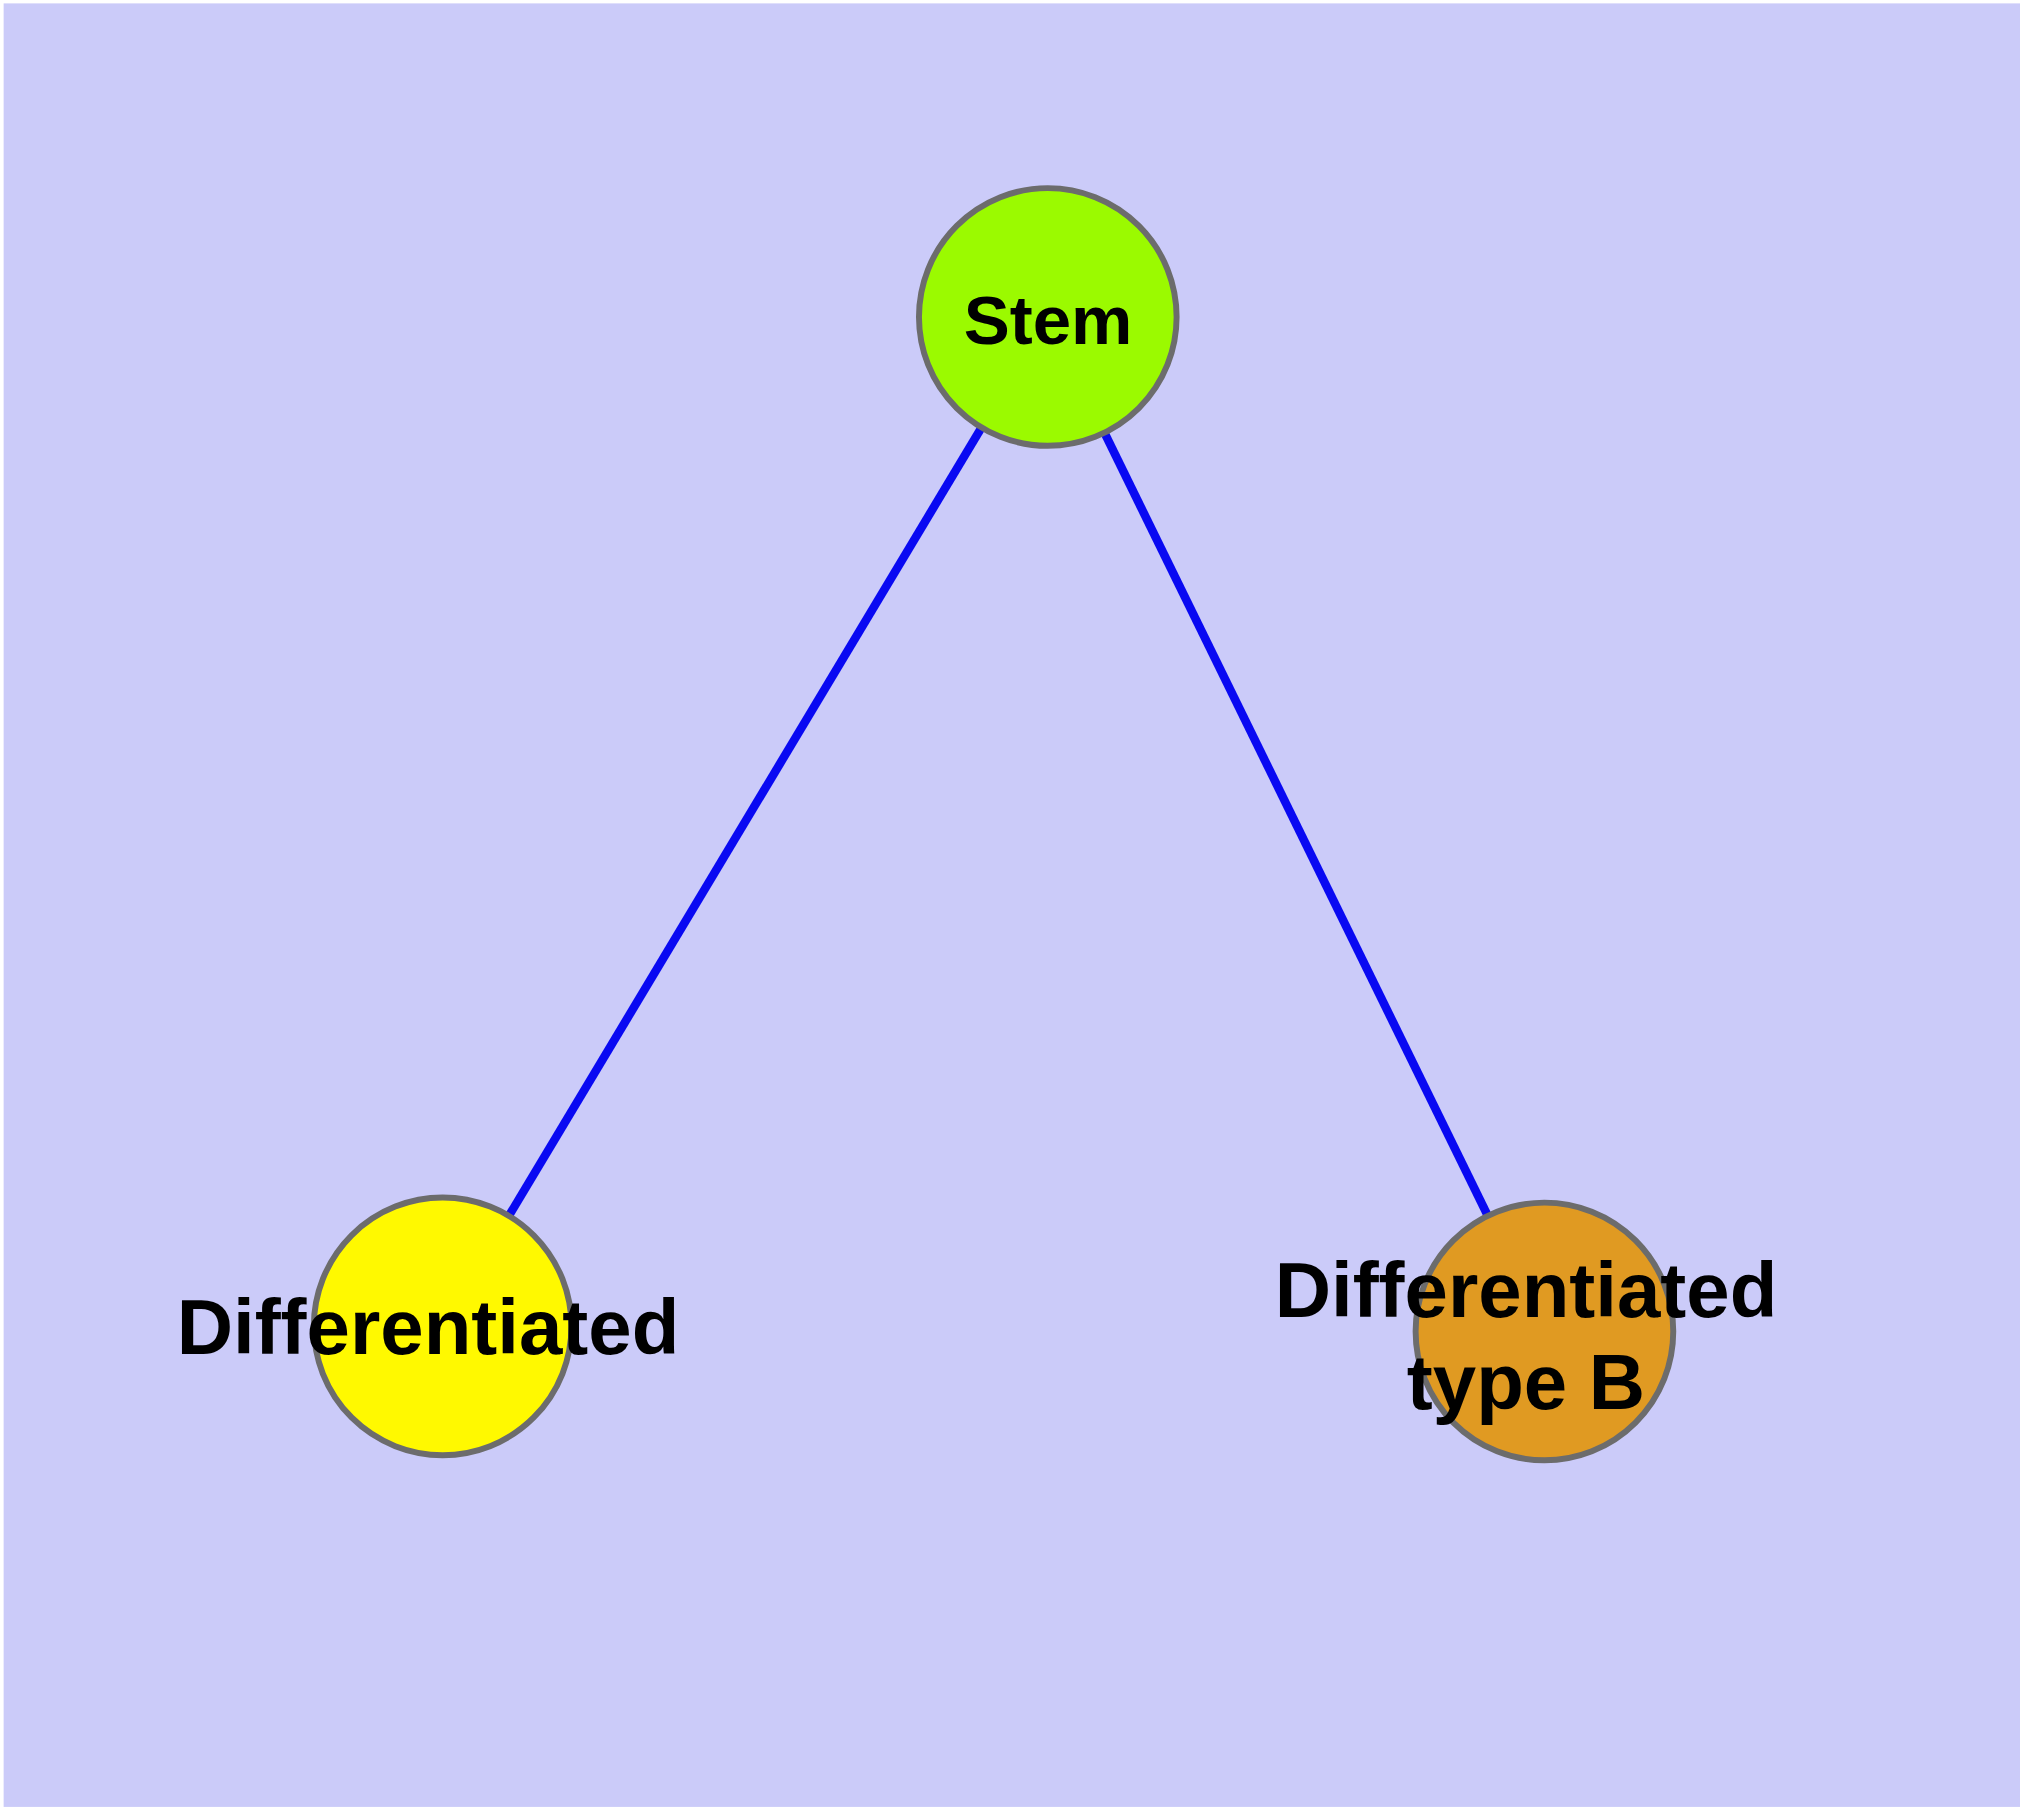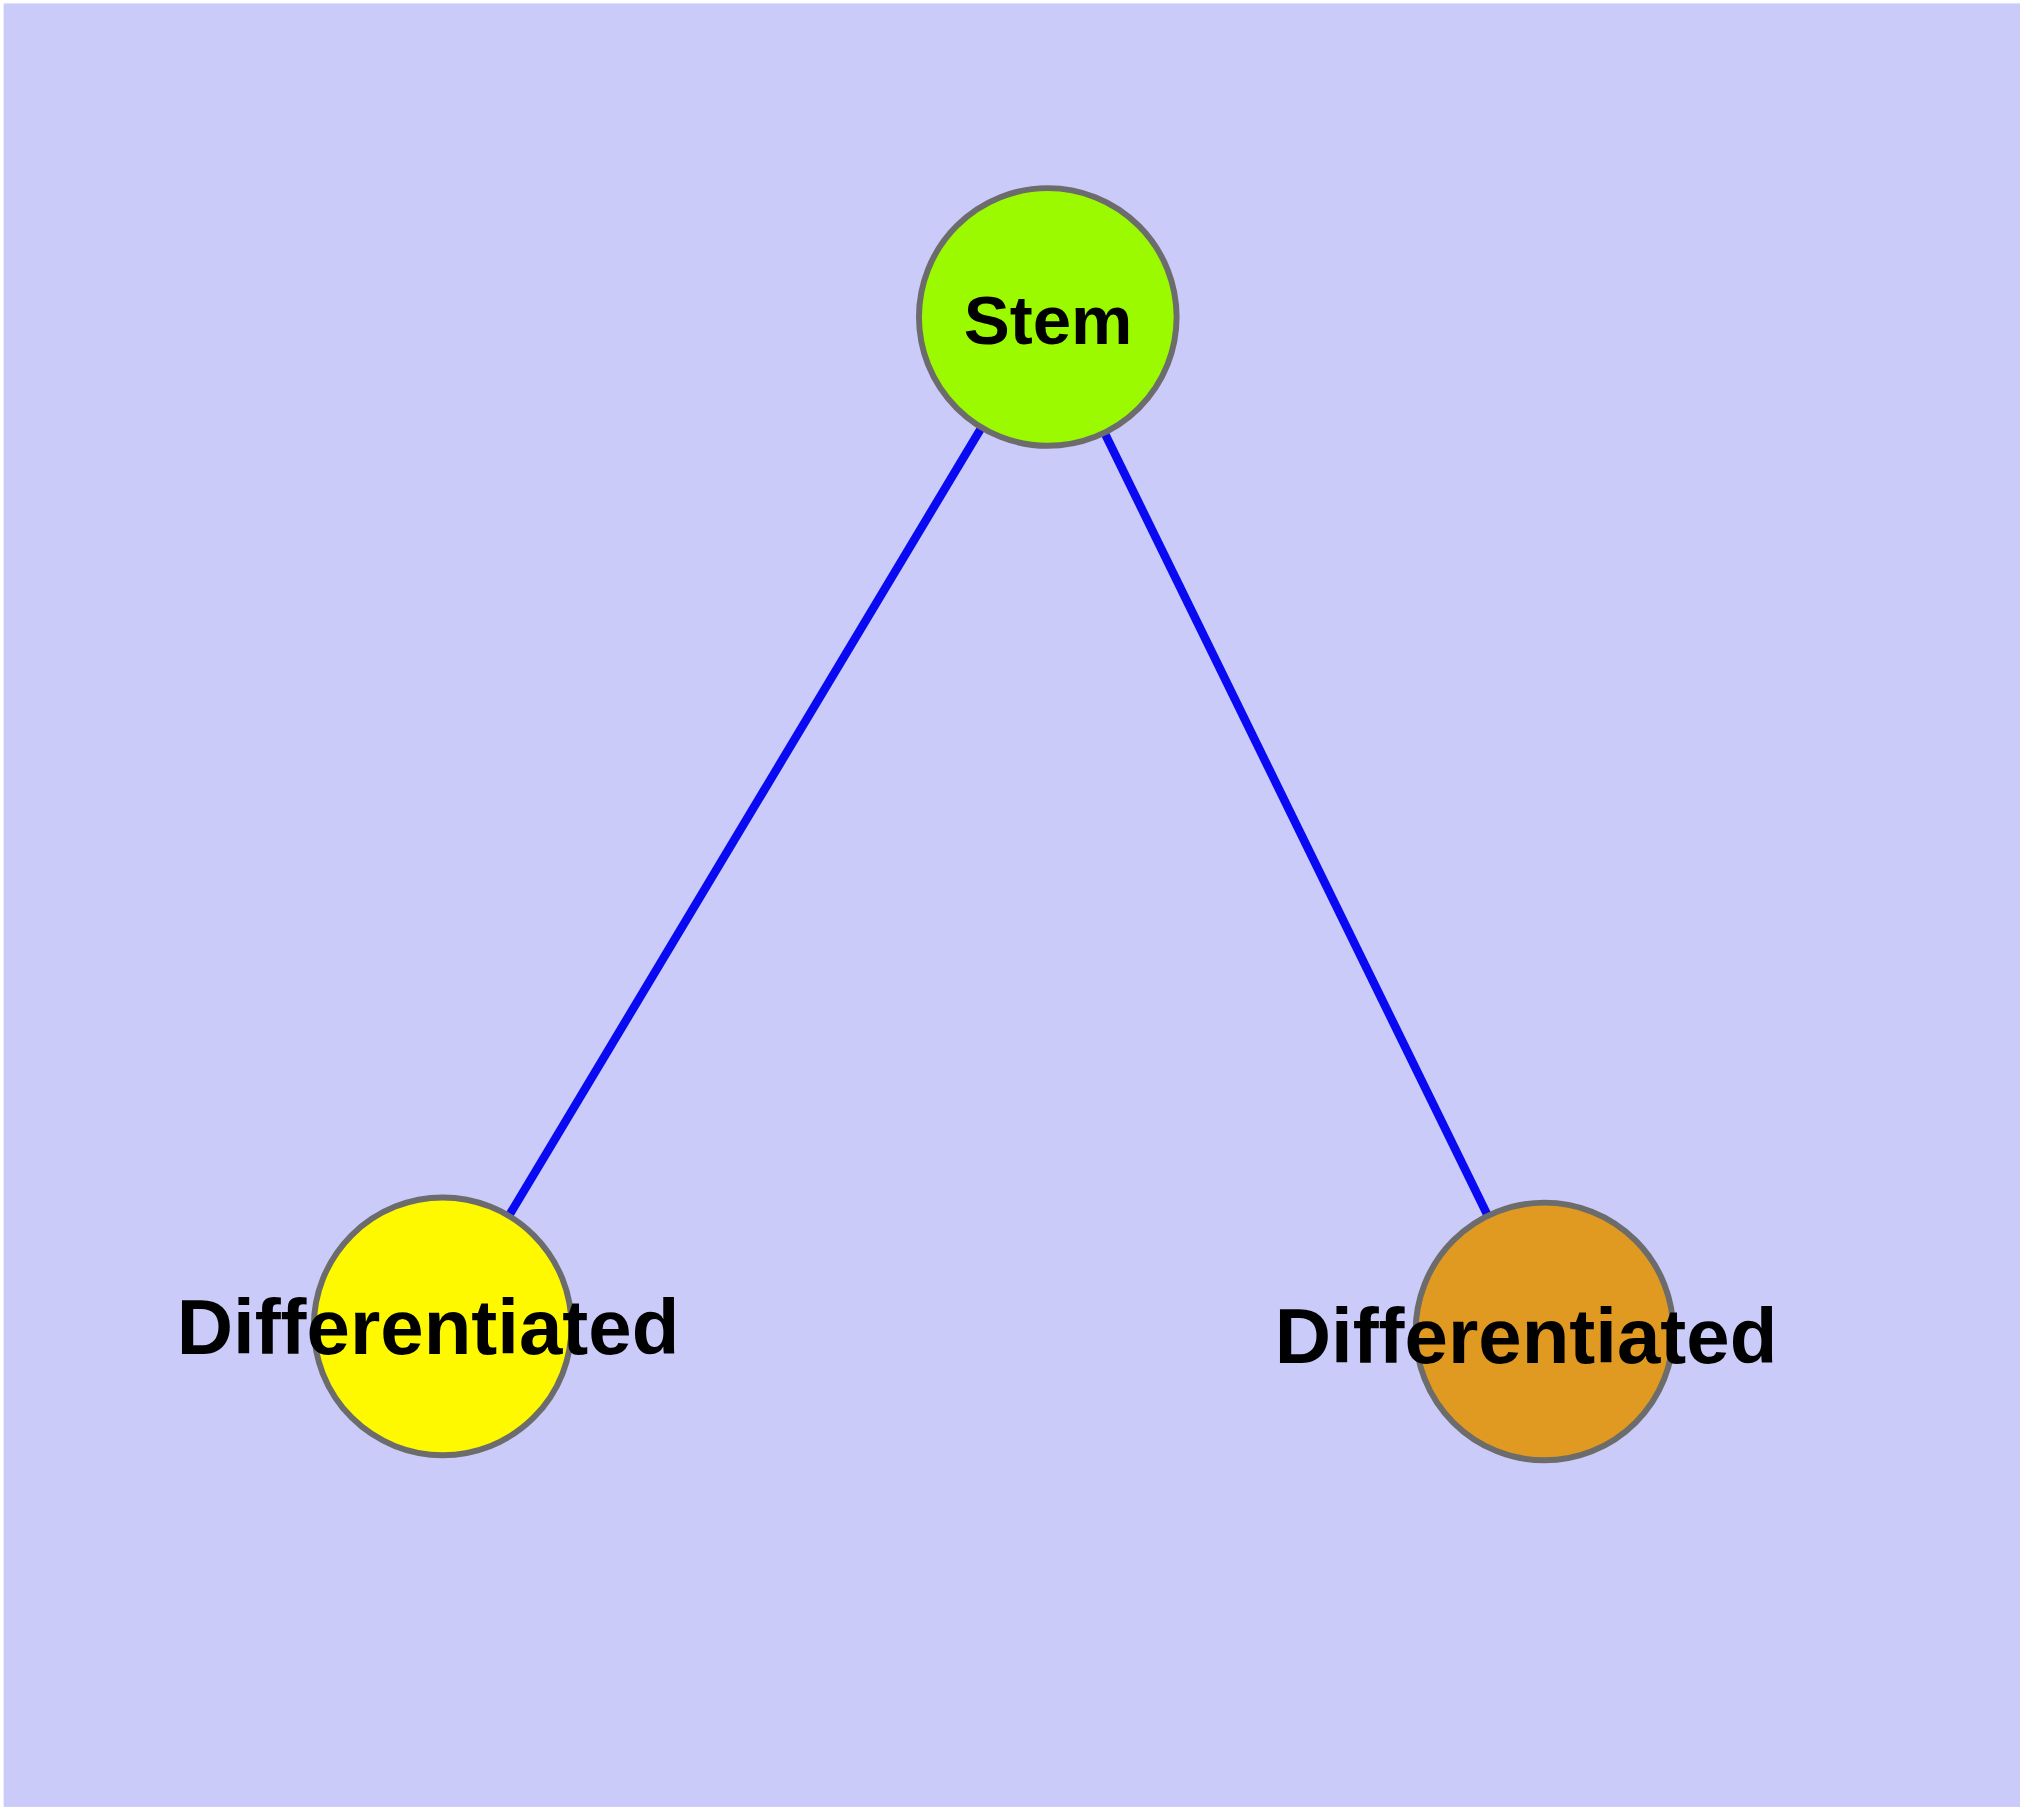--- a/index.html
+++ b/index.html
@@ -81,16 +81,17 @@
   <div class="node-label label-stem">
     <span class="line">Stem</span>
   </div>
 
   <div class="node-label label-type-a">
     <span class="line">Differentiated</span>
   </div>
 
   <div class="node-label label-type-b">
     <span class="line">Differentiated</span>
+    <span class="line">type B</span>
   </div>
 
 </div>
 
 
 </body></html>

